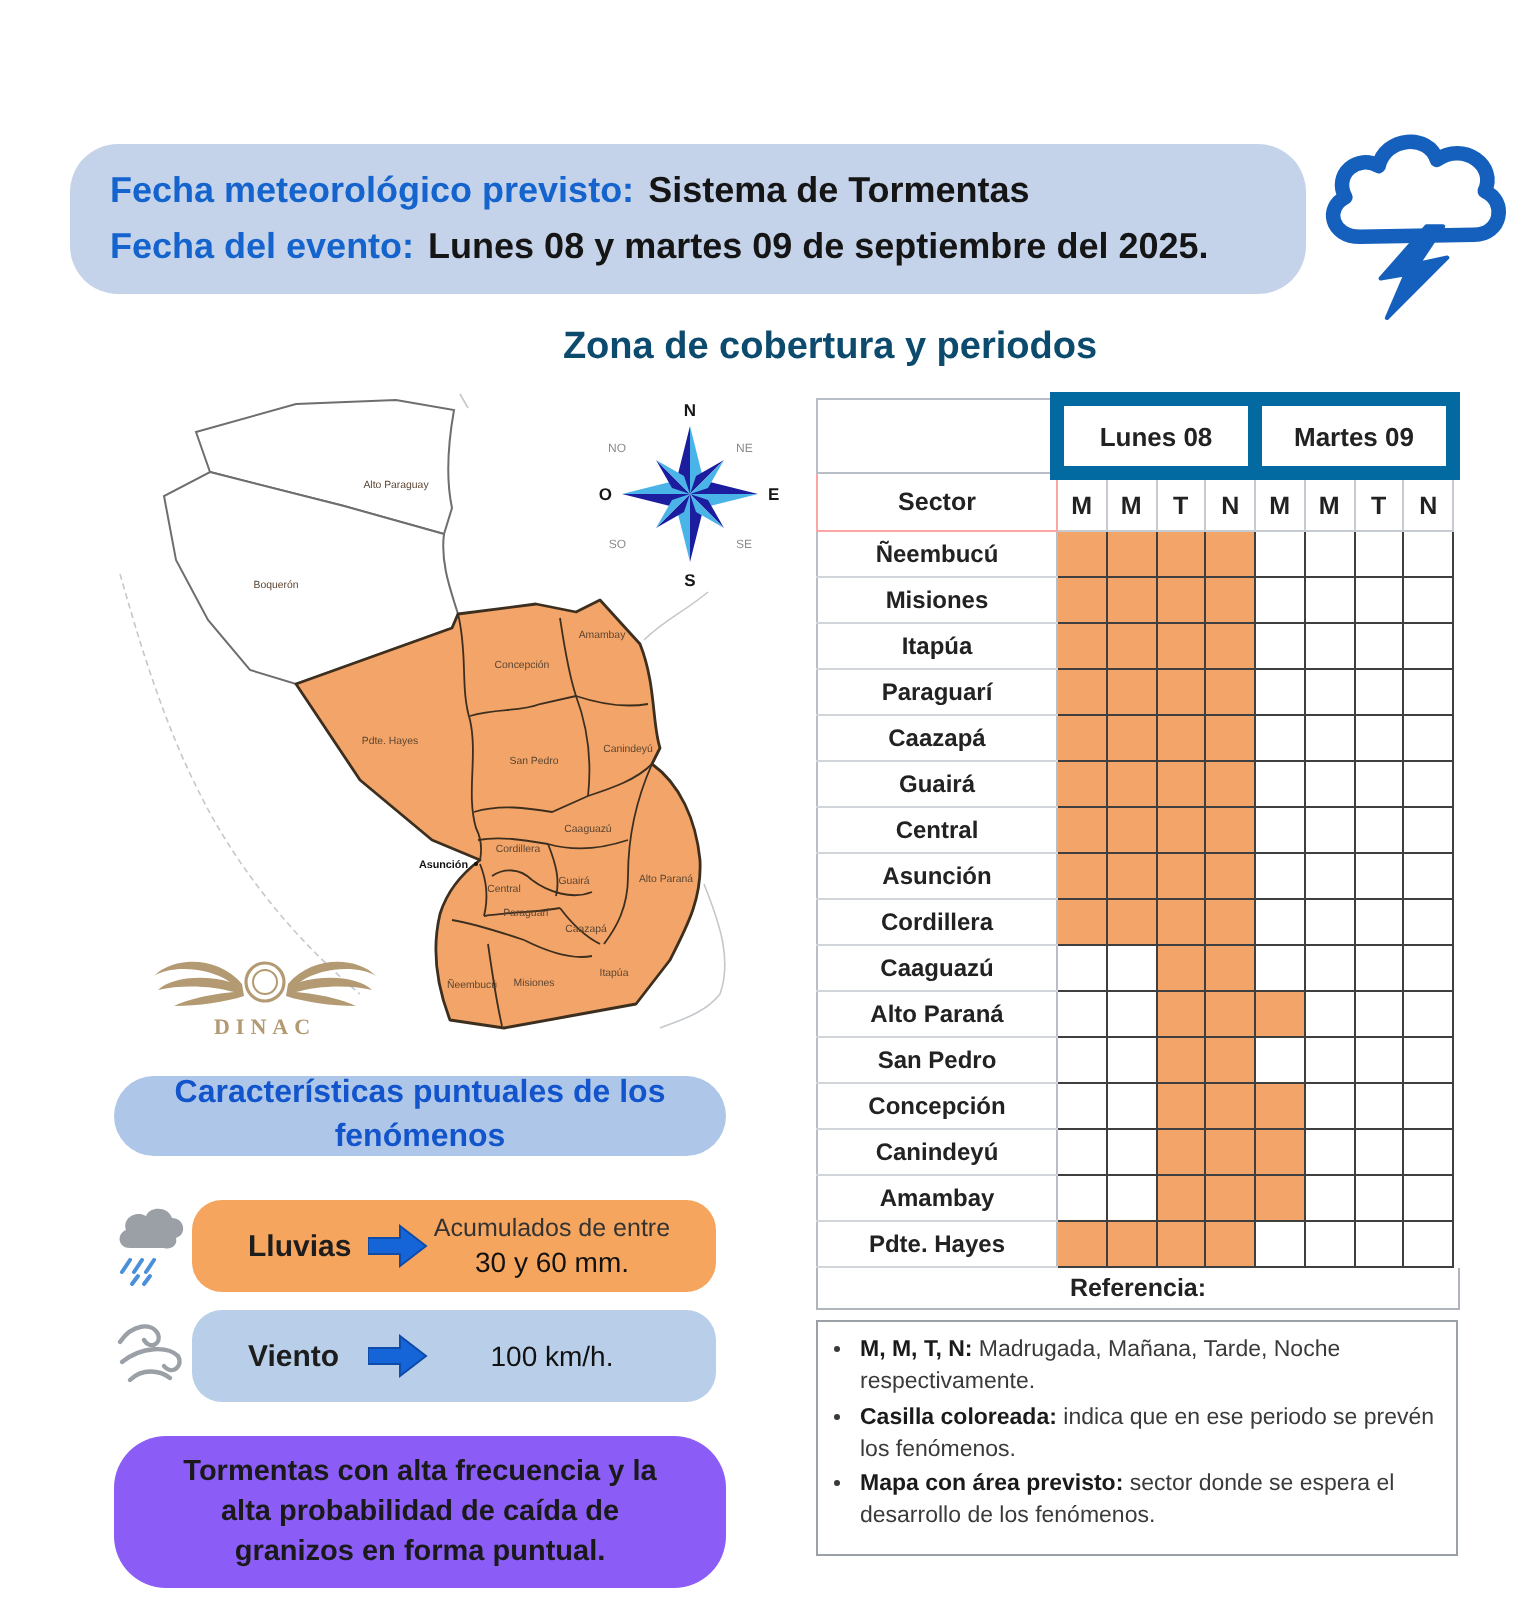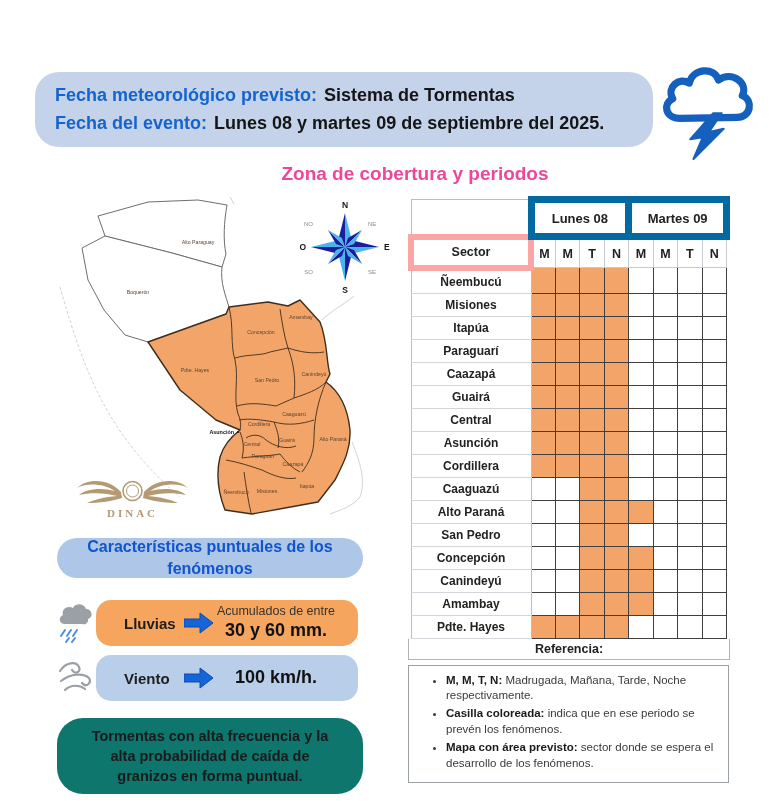--- a/index.html
+++ b/index.html
@@ -14,66 +14,66 @@
   
   .event-box{position:absolute;left:35px;top:72px;width:598px;height:75px;
              background:#c4d3e9;border-radius:24px;padding:0 0 0 20px;
              display:flex;flex-direction:column;justify-content:center;gap:7px;}
   .event-line{font-size:18px;font-weight:bold;white-space:nowrap;}
   .event-line .lbl{color:#1563cd;}
   .event-line .val{color:#151515;margin-left:7px;}
   .storm-icon{position:absolute;left:650px;top:56px;width:114px;height:104px;}
   
   .section-title{position:absolute;left:60px;right:0;top:163px;text-align:center;
-                 color:#ec4899;font-size:19px;font-weight:bold;}
+                 color:#0c4a6e;font-size:19px;font-weight:bold;}
   
   .map-wrap{position:absolute;left:30px;top:192px;width:360px;height:335px;}
   .dept-label{font-size:5.2px;fill:#5c4632;}
   .cap-label{font-size:5.4px;fill:#111;font-weight:bold;}
   .compass-cardinal{font-size:8.5px;font-weight:bold;fill:#161616;}
   .compass-inter{font-size:6px;fill:#8c8c8c;}
   
   .right-col{position:absolute;left:408px;top:196px;width:323px;}
   table.cov{border-collapse:collapse;table-layout:fixed;width:322px;}
   table.cov th,table.cov td{padding:0;text-align:center;}
   th.corner,th.sector-h,td.sector{width:116px;}
   th.day{height:30px;font-size:13px;font-weight:bold;color:#222;border:7px solid #0369a1;}
   th.corner{border:1px solid #b9bec6;}
-  th.sector-h{height:25px;font-size:12.5px;font-weight:bold;color:#222;border:6px solid #fca5a5;}
+  th.sector-h{height:25px;font-size:12.5px;font-weight:bold;color:#222;border:1px solid #fca5a5;}
   th.period{height:25px;font-size:12.5px;font-weight:bold;color:#222;border:1px solid #c6cbd2;}
   td.sector{height:22px;font-size:12px;font-weight:bold;color:#222;
             border-left:1px solid #b9bec6;border-right:1px solid #b9bec6;
             border-top:1px solid #d2d6db;border-bottom:1px solid #d2d6db;}
   td.cell{border:1.4px solid #3f3f3f;background:#fff;}
   td.cell.on{background:#f3a468;}
   .ref-bar{width:320px;border:1px solid #b0b5bc;border-top:none;height:20px;
            display:flex;align-items:center;justify-content:center;
            font-size:12.5px;font-weight:bold;color:#222;}
-  .ref-box{width:321px;border:1px solid #9aa0a6;margin-top:5px;padding:7px 8px 8px 20px;
+  .ref-box{width:321px;border:1px solid #9aa0a6;margin-top:5px;padding:7px 8px 8px 4px;
            box-sizing:border-box;}
   .ref-box ul{margin:0;padding-left:17px;}
   .ref-box li{font-size:11.5px;line-height:1.38;color:#3a3a3a;margin-bottom:2px;}
   .ref-box li b{color:#1a1a1a;}
   
   .char-title{position:absolute;left:57px;top:538px;width:306px;height:40px;
               background:#aec6e8;border-radius:28px;display:flex;align-items:center;
               justify-content:center;text-align:center;color:#1254cb;
               font-size:16px;font-weight:bold;line-height:1.35;padding:0 26px;box-sizing:border-box;}
   .char-row{position:absolute;display:flex;align-items:center;}
   .char-icon{width:38px;height:42px;flex:0 0 38px;}
   .char-pill{margin-left:2px;width:262px;height:46px;border-radius:15px;
              display:flex;align-items:center;}
   .char-pill.orange{background:#f6a55f;}
   .char-pill.blue{background:#b9cfe9;}
   .char-label{font-size:15px;font-weight:bold;color:#1d1d1d;margin-left:28px;width:60px;}
   .char-arrow{width:30px;height:22px;flex:0 0 30px;}
   .char-desc{flex:1;text-align:center;font-size:12.5px;color:#333;line-height:1.3;padding-right:20px;}
-  .char-desc .b2{font-weight:bold;color:#111;font-size:18px;}
+  .char-desc .b2{font-weight:normal;color:#111;font-size:14px;}
   .footer-note{position:absolute;left:57px;top:718px;width:306px;height:76px;
-               background:#0f766e;border-radius:26px;display:flex;align-items:center;
+               background:#8b5cf6;border-radius:26px;display:flex;align-items:center;
                justify-content:center;text-align:center;font-size:14.5px;font-weight:bold;
                color:#1a1a1a;line-height:1.4;padding:0 22px;box-sizing:border-box;}
 </style>
 </head>
 <body>
 
 <div id="page">
 
 
   <div class="event-box">

